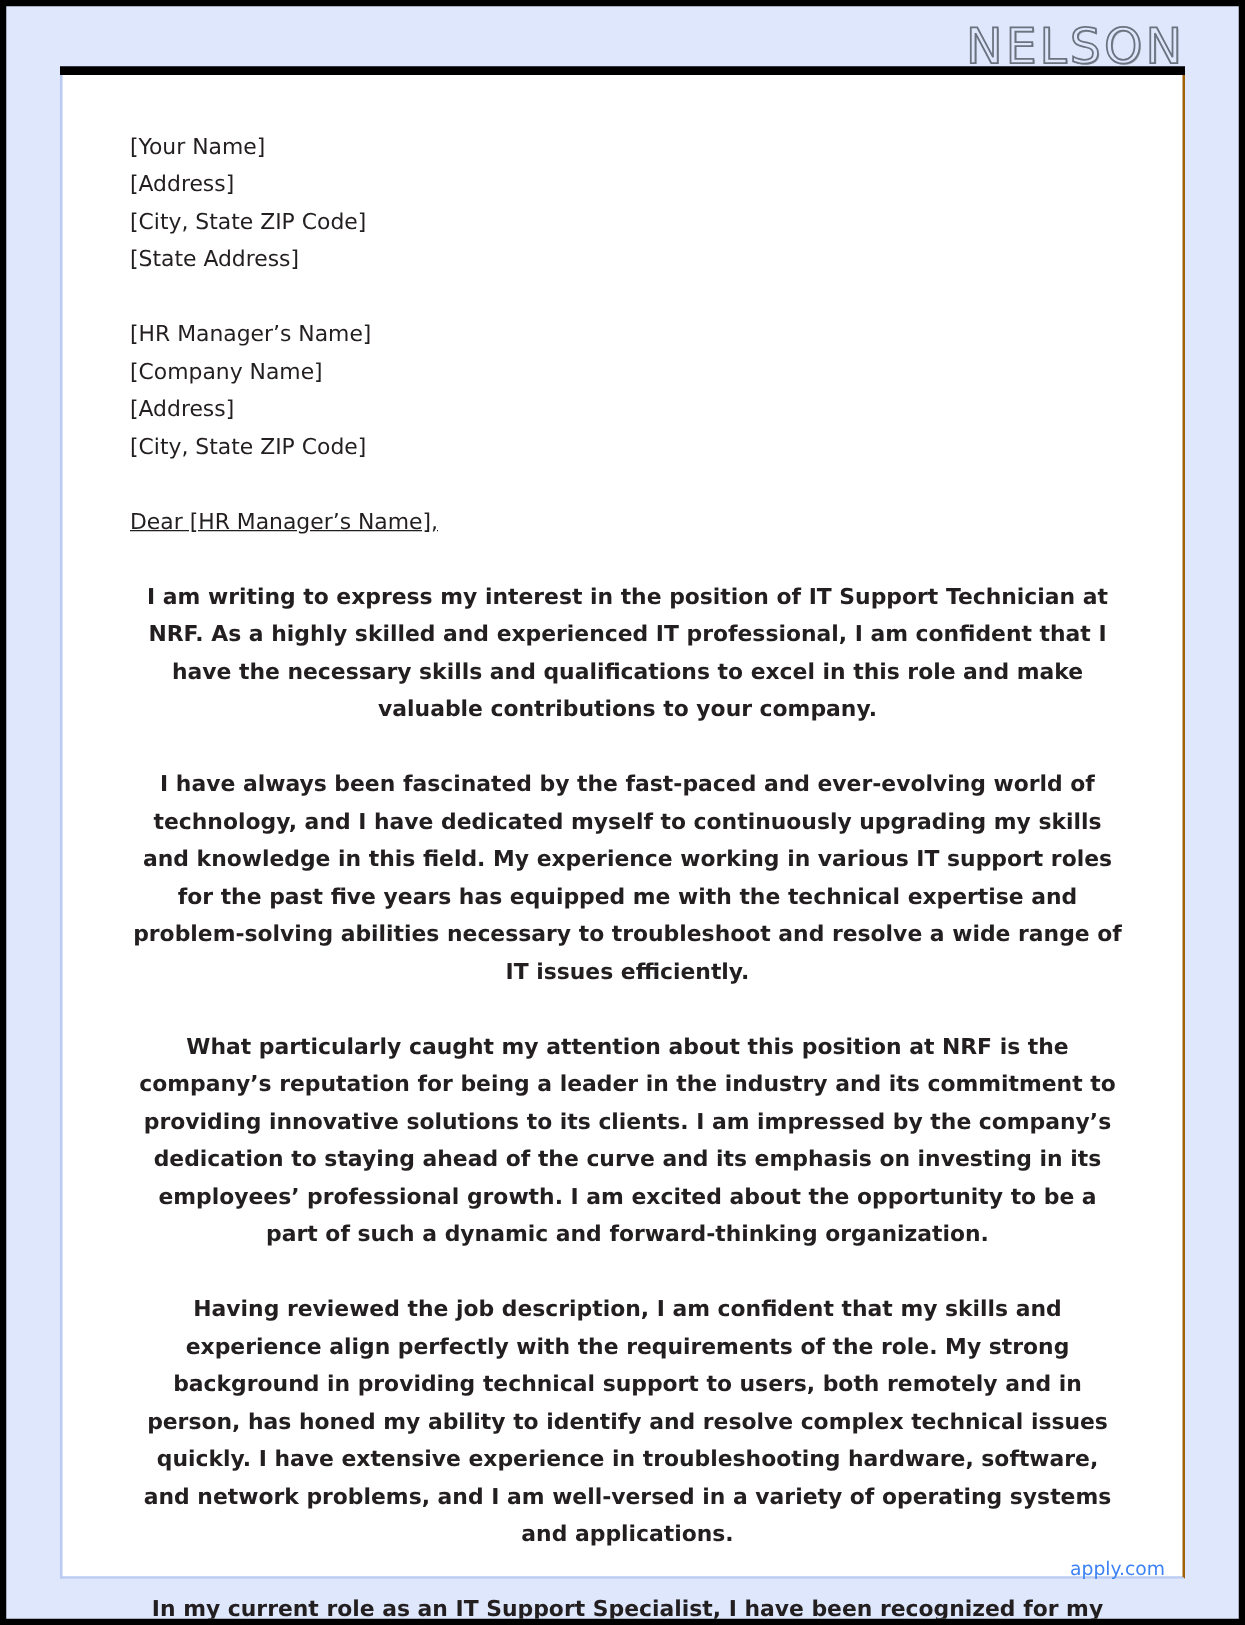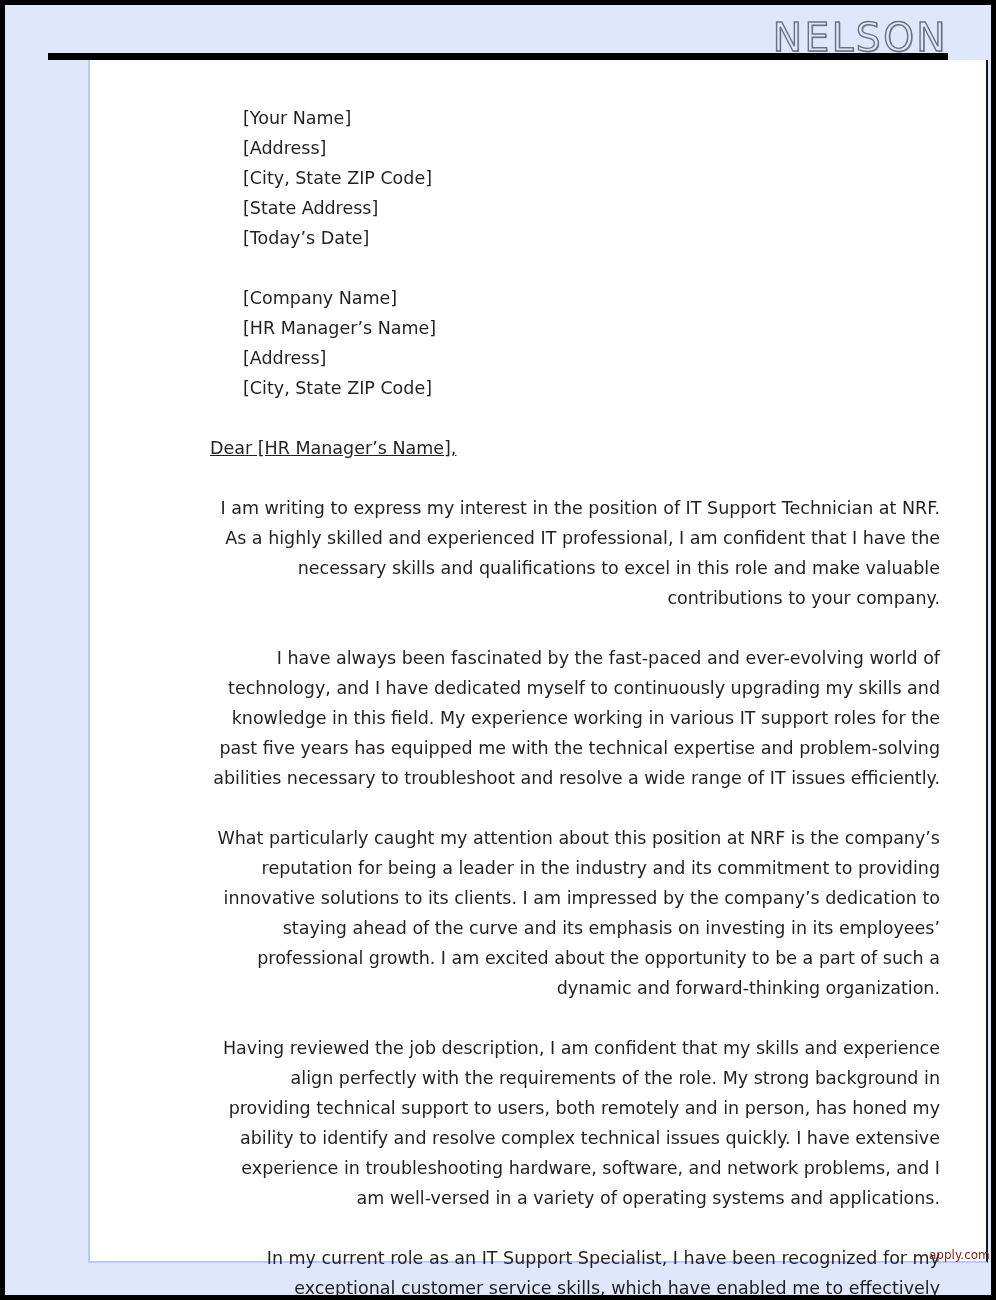--- a/index.html
+++ b/index.html
@@ -1,15 +1,15 @@
 <!DOCTYPE html>
 <html><head>
 <meta charset="utf-8">
 <style>
-  * { box-sizing: border-box; padding-left: 33px; }
+  * { box-sizing: border-box; }
   html, body {
     margin: 0;
     padding: 0;
     background: #ffffff;
   }
   body {
     width: 996px;
     height: 1300px;
     overflow: hidden;
     font-family: "DejaVu Sans", sans-serif;
@@ -63,58 +63,58 @@
 
   
   .sheet {
     position: absolute;
     left: 43px;
     top: 55px;
     width: 900px;
     height: 1203px;
     background: #ffffff;
     border-left: 2px solid #b9cbf2;
-    border-right: 2px solid #0f172a;
+    border-right: 2px solid #a16207;
     border-bottom: 2px solid #b9cbf2;
     overflow: visible;
-    margin-left: 40px;
   }
 
   .letter-body {
     position: absolute;
     left: 54px;
     top: 43px;
     width: 796px;
     font-family: "DejaVu Sans", sans-serif;
     font-size: 17.5px;
     line-height: 30px;
     color: #231f20;
   }
 
   .addr-line { display: block; white-space: nowrap; }
 
   .block-gap { height: 30px; }
 
   .para {
     margin: 0 0 30px 0;
-    text-align: right;
+    text-align: center;
+    font-weight: bold;
   }
   .para:last-child { margin-bottom: 0; }
 
   .salutation { margin: 0 0 30px 0; text-decoration: underline; }
 
   
   .watermark {
     position: absolute;
     left: 806px;
     top: 1186px;
     font-family: "DejaVu Sans", sans-serif;
-    font-size: 12px;
+    font-size: 15px;
     line-height: 18px;
-    color: #7f1d1d;
+    color: #3b82f6;
     white-space: nowrap;
     letter-spacing: 0px;
   }
 </style>
 </head>
 <body>
 
 <div class="page-frame">
   <div class="canvas">
 
@@ -123,28 +123,27 @@
     <div class="header-rule"></div>
 
     <div class="sheet">
       <div class="letter-body">
 
         <div>
           <span class="addr-line">[Your Name]</span>
           <span class="addr-line">[Address]</span>
           <span class="addr-line">[City, State ZIP Code]</span>
           <span class="addr-line">[State Address]</span>
-          <span class="addr-line">[Today’s Date]</span>
         </div>
 
         <div class="block-gap"></div>
 
         <div>
+          <span class="addr-line">[HR Manager’s Name]</span>
           <span class="addr-line">[Company Name]</span>
-          <span class="addr-line">[HR Manager’s Name]</span>
           <span class="addr-line">[Address]</span>
           <span class="addr-line">[City, State ZIP Code]</span>
         </div>
 
         <div class="block-gap"></div>
 
         <p class="salutation">Dear [HR Manager’s Name],</p>
 
         <p class="para">I am writing to express my interest in the position of IT Support Technician at NRF. As a highly skilled and experienced IT professional, I am confident that I have the necessary skills and qualifications to excel in this role and make valuable contributions to your company.</p>
         <p class="para">I have always been fascinated by the fast-paced and ever-evolving world of technology, and I have dedicated myself to continuously upgrading my skills and knowledge in this field. My experience working in various IT support roles for the past five years has equipped me with the technical expertise and problem-solving abilities necessary to troubleshoot and resolve a wide range of IT issues efficiently.</p>

